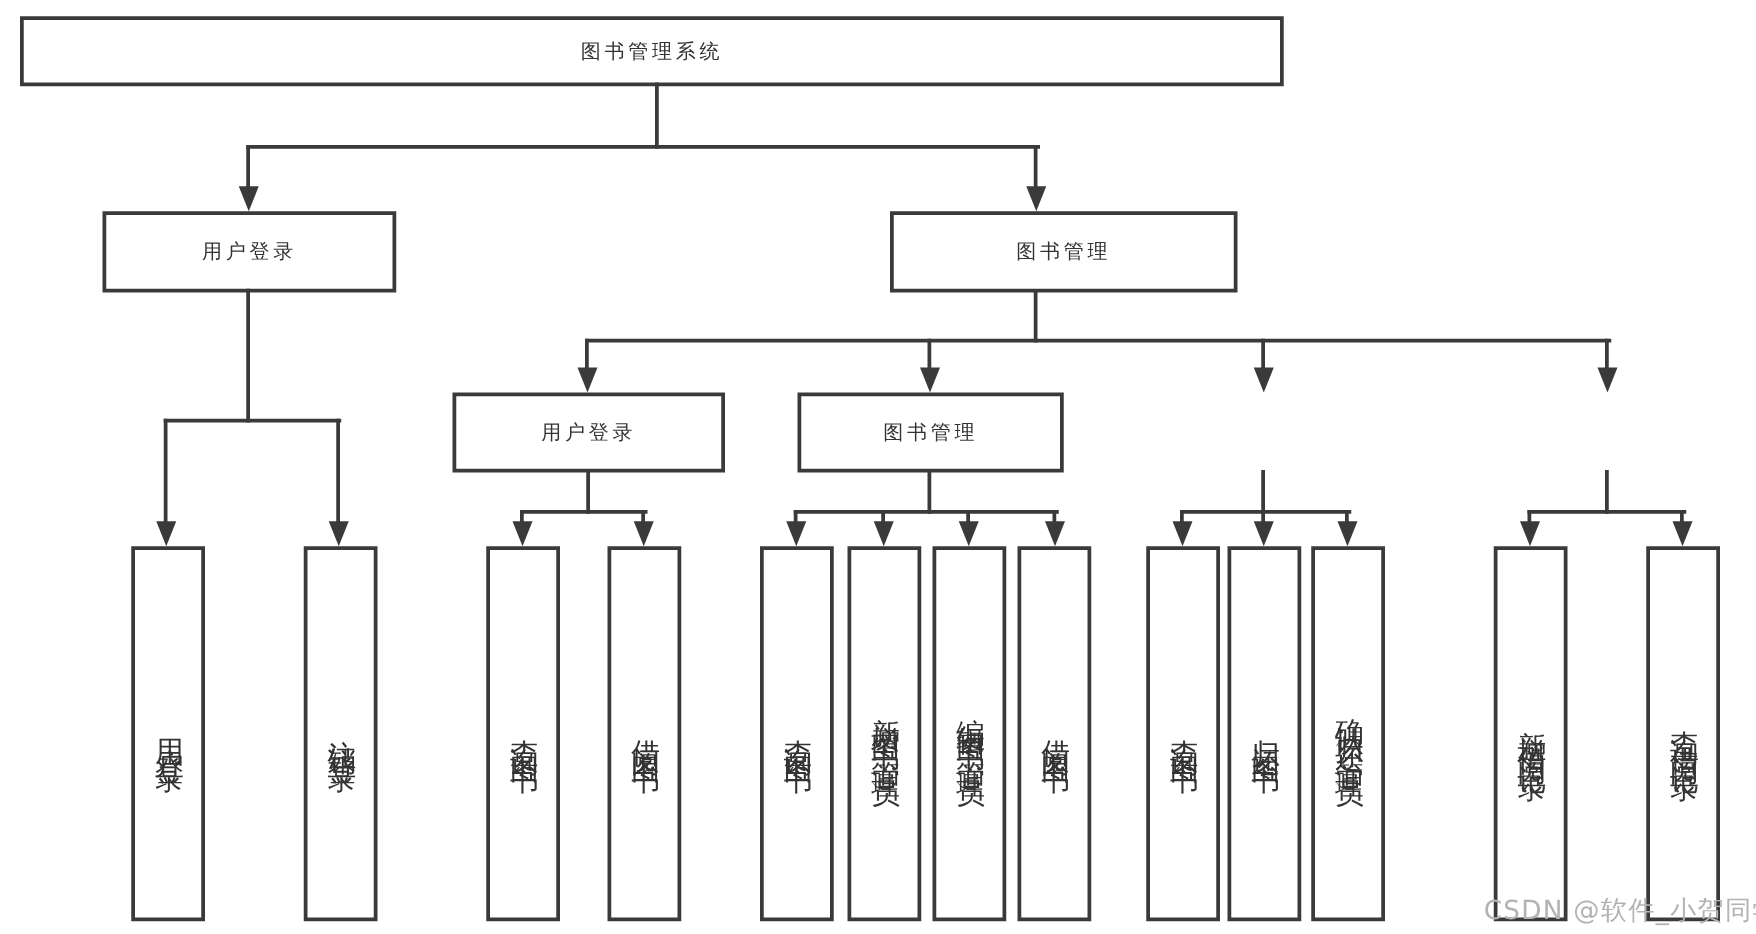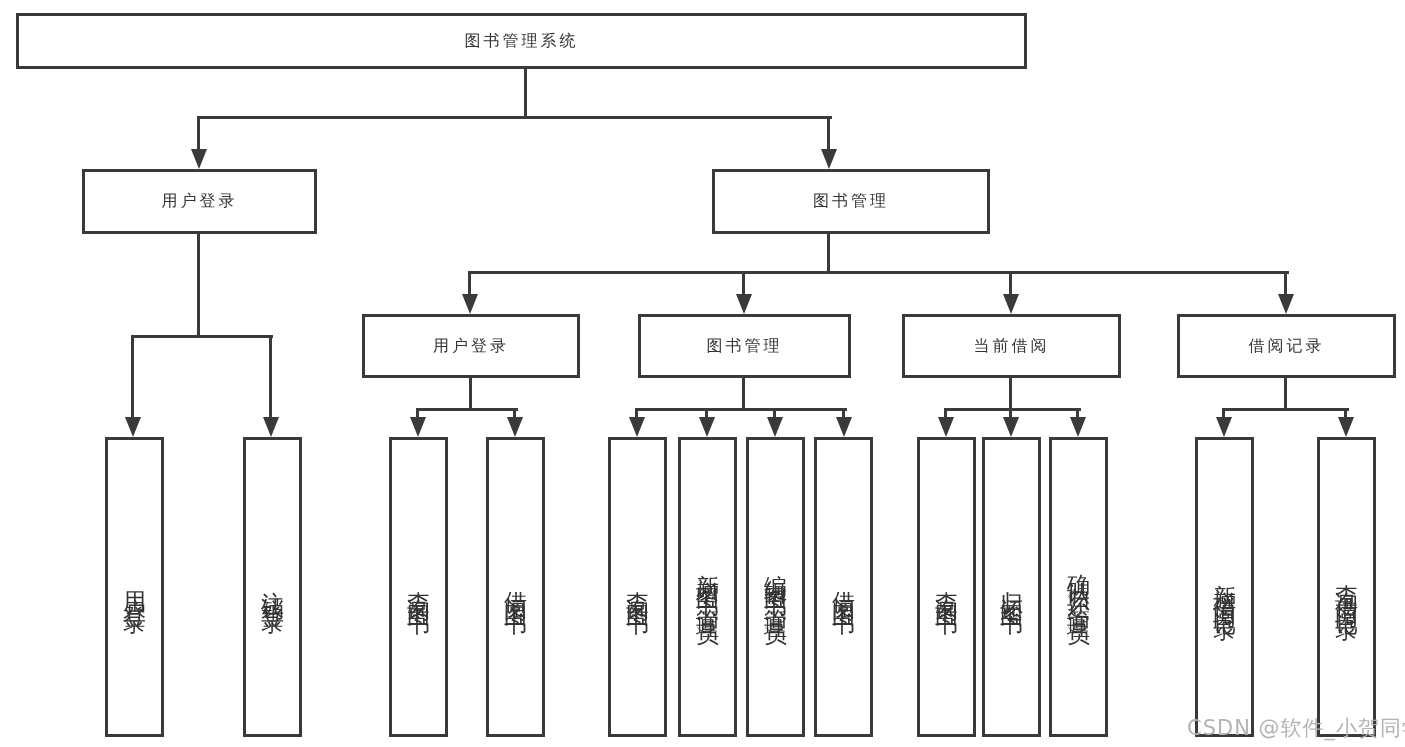--- a/index.html
+++ b/index.html
@@ -71,26 +71,20 @@
   <div class="line" style="left:1009px;top:271px;width:3px;height:25px"></div>
   <div class="arrow" style="left:1003px;top:294px"></div>
   <div class="line" style="left:1284px;top:271px;width:3px;height:25px"></div>
   <div class="arrow" style="left:1278px;top:294px"></div>
 
   <div class="box hbox" style="left:362px;top:314px;width:218px;height:64px">
     <span>用户登录</span>
   </div>
   <div class="box hbox" style="left:638px;top:314px;width:213px;height:64px">
     <span>图书管理</span>
-  </div>
-  <div class="box hbox" style="left:902px;top:314px;width:219px;height:64px">
-    <span>当前借阅</span>
-  </div>
-  <div class="box hbox" style="left:1177px;top:314px;width:219px;height:64px">
-    <span>借阅记录</span>
   </div>
 
   <div class="line" style="left:469px;top:376px;width:3px;height:35px"></div>
   <div class="line" style="left:416px;top:408px;width:102px;height:3px"></div>
   <div class="line" style="left:416px;top:408px;width:3px;height:11px"></div>
   <div class="arrow" style="left:410px;top:417px"></div>
   <div class="line" style="left:513px;top:408px;width:3px;height:11px"></div>
   <div class="arrow" style="left:507px;top:417px"></div>
 
   <div class="line" style="left:742px;top:376px;width:3px;height:35px"></div>

